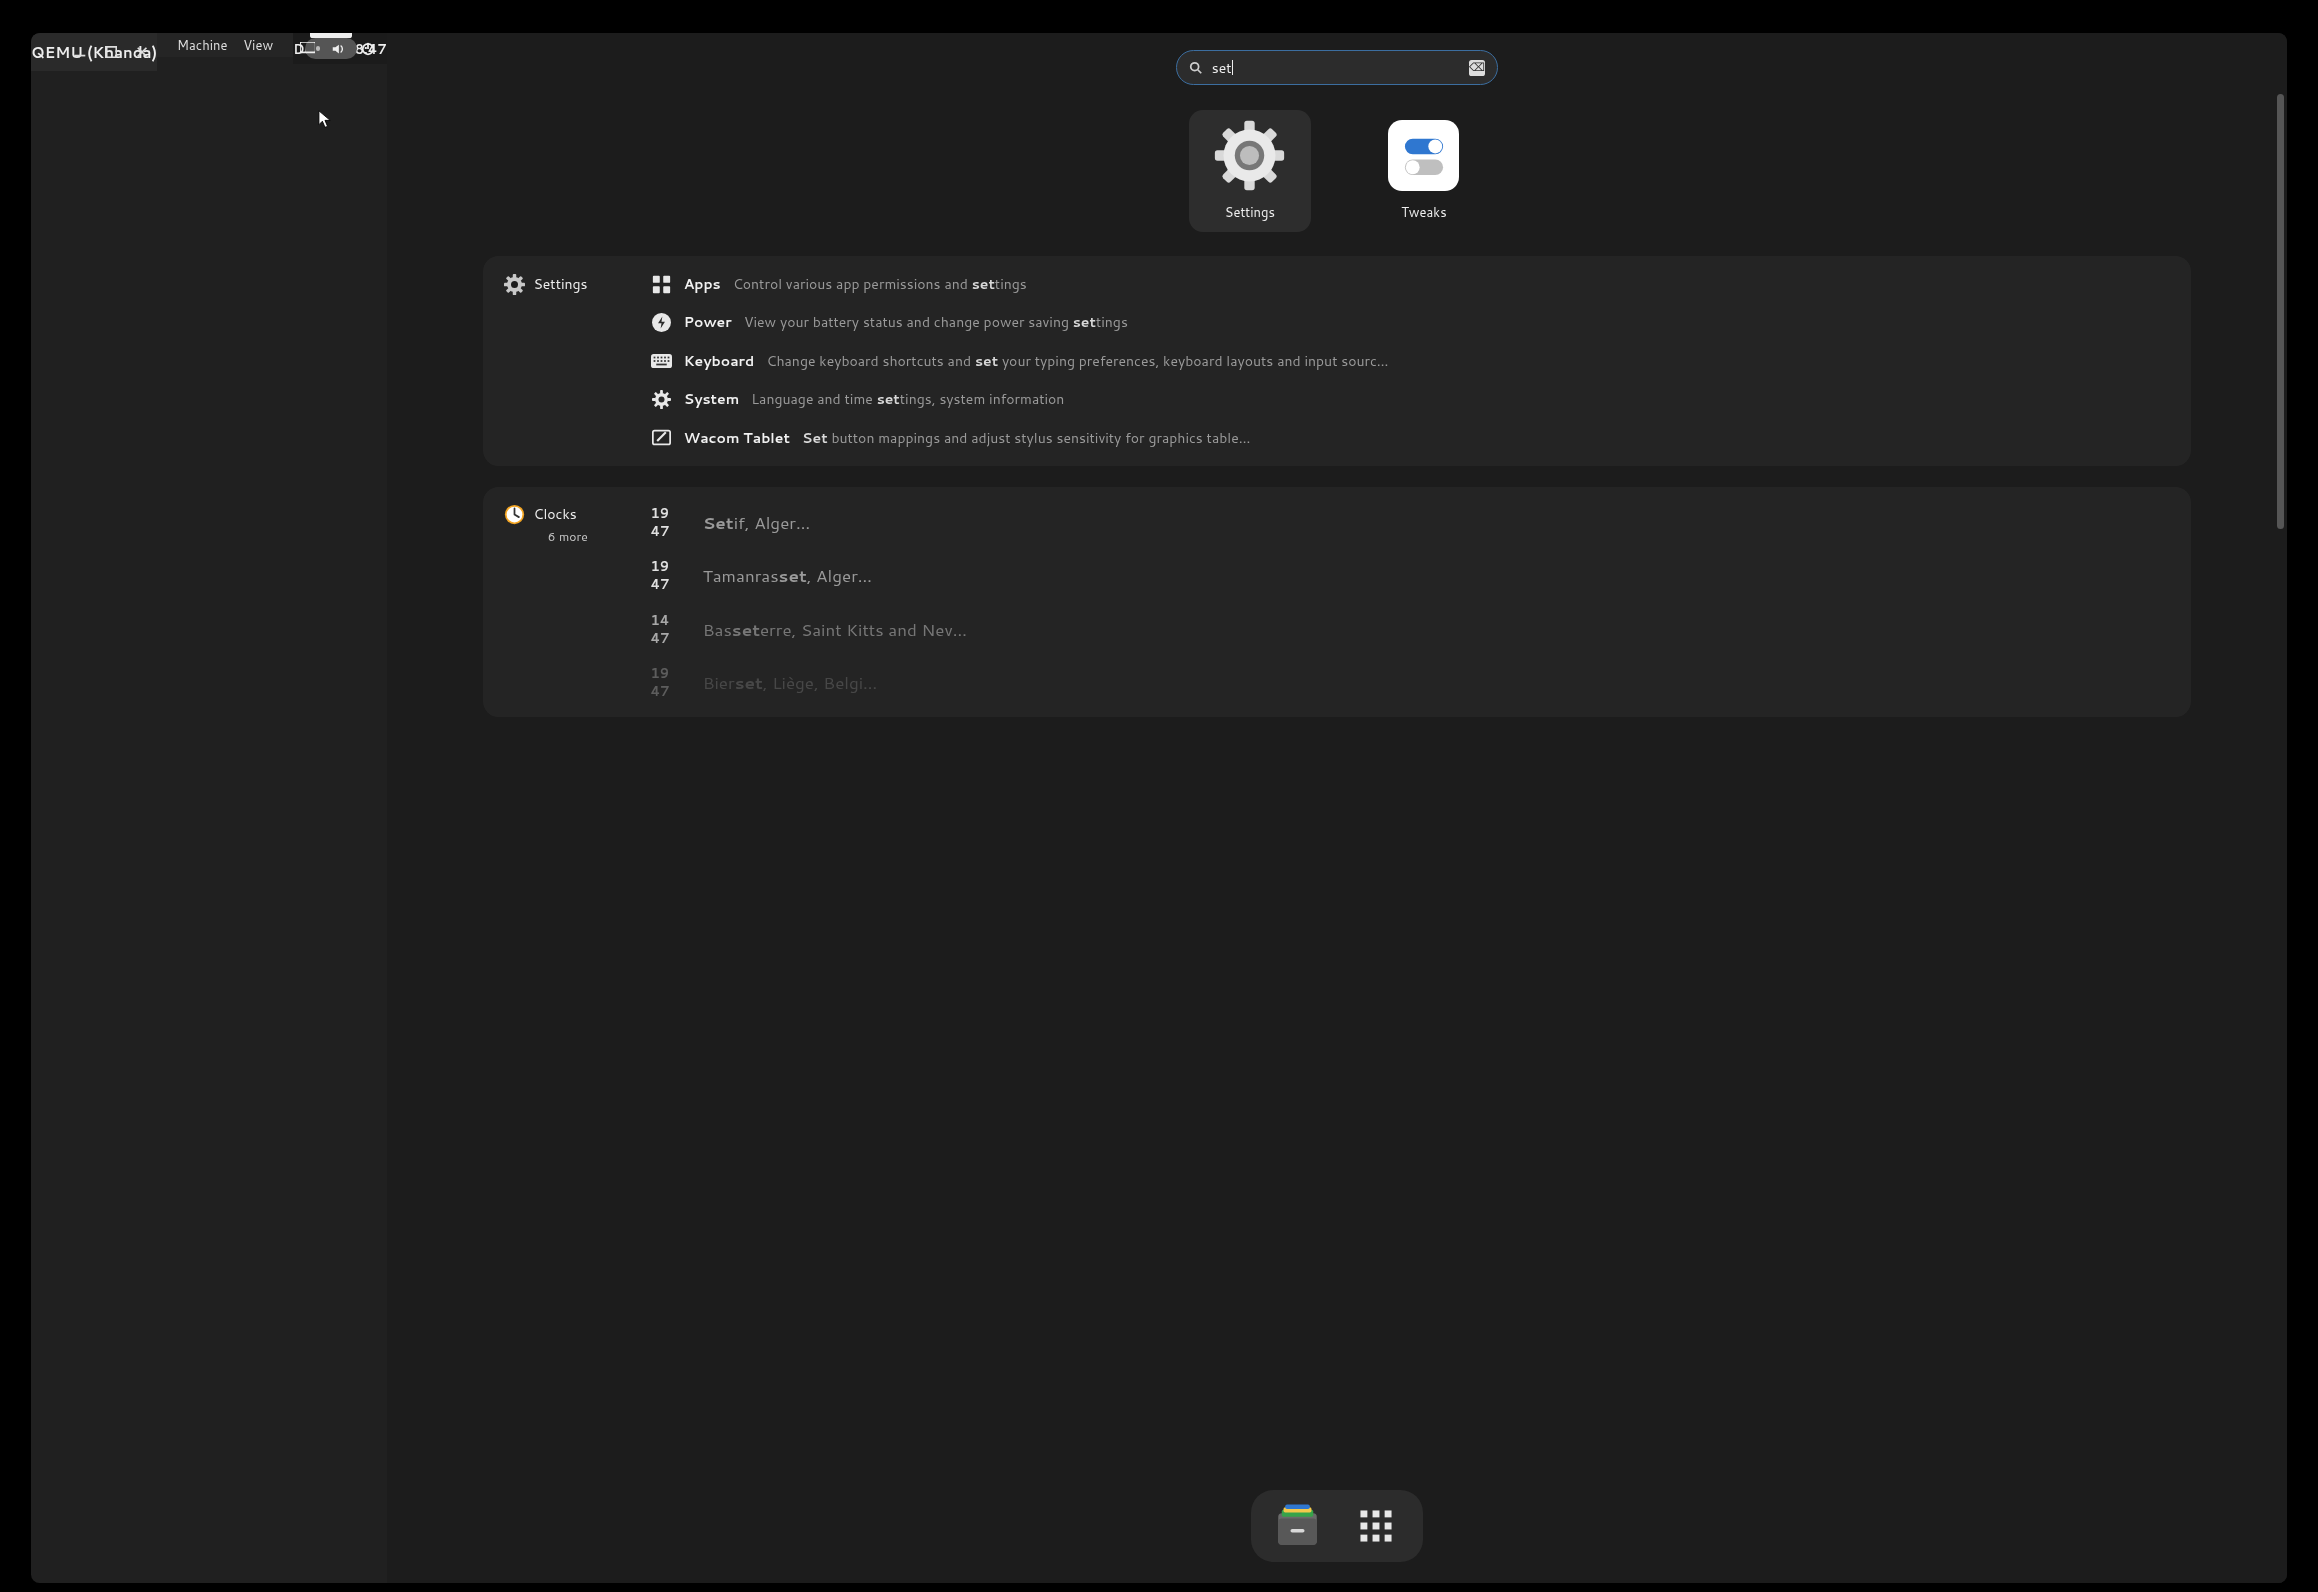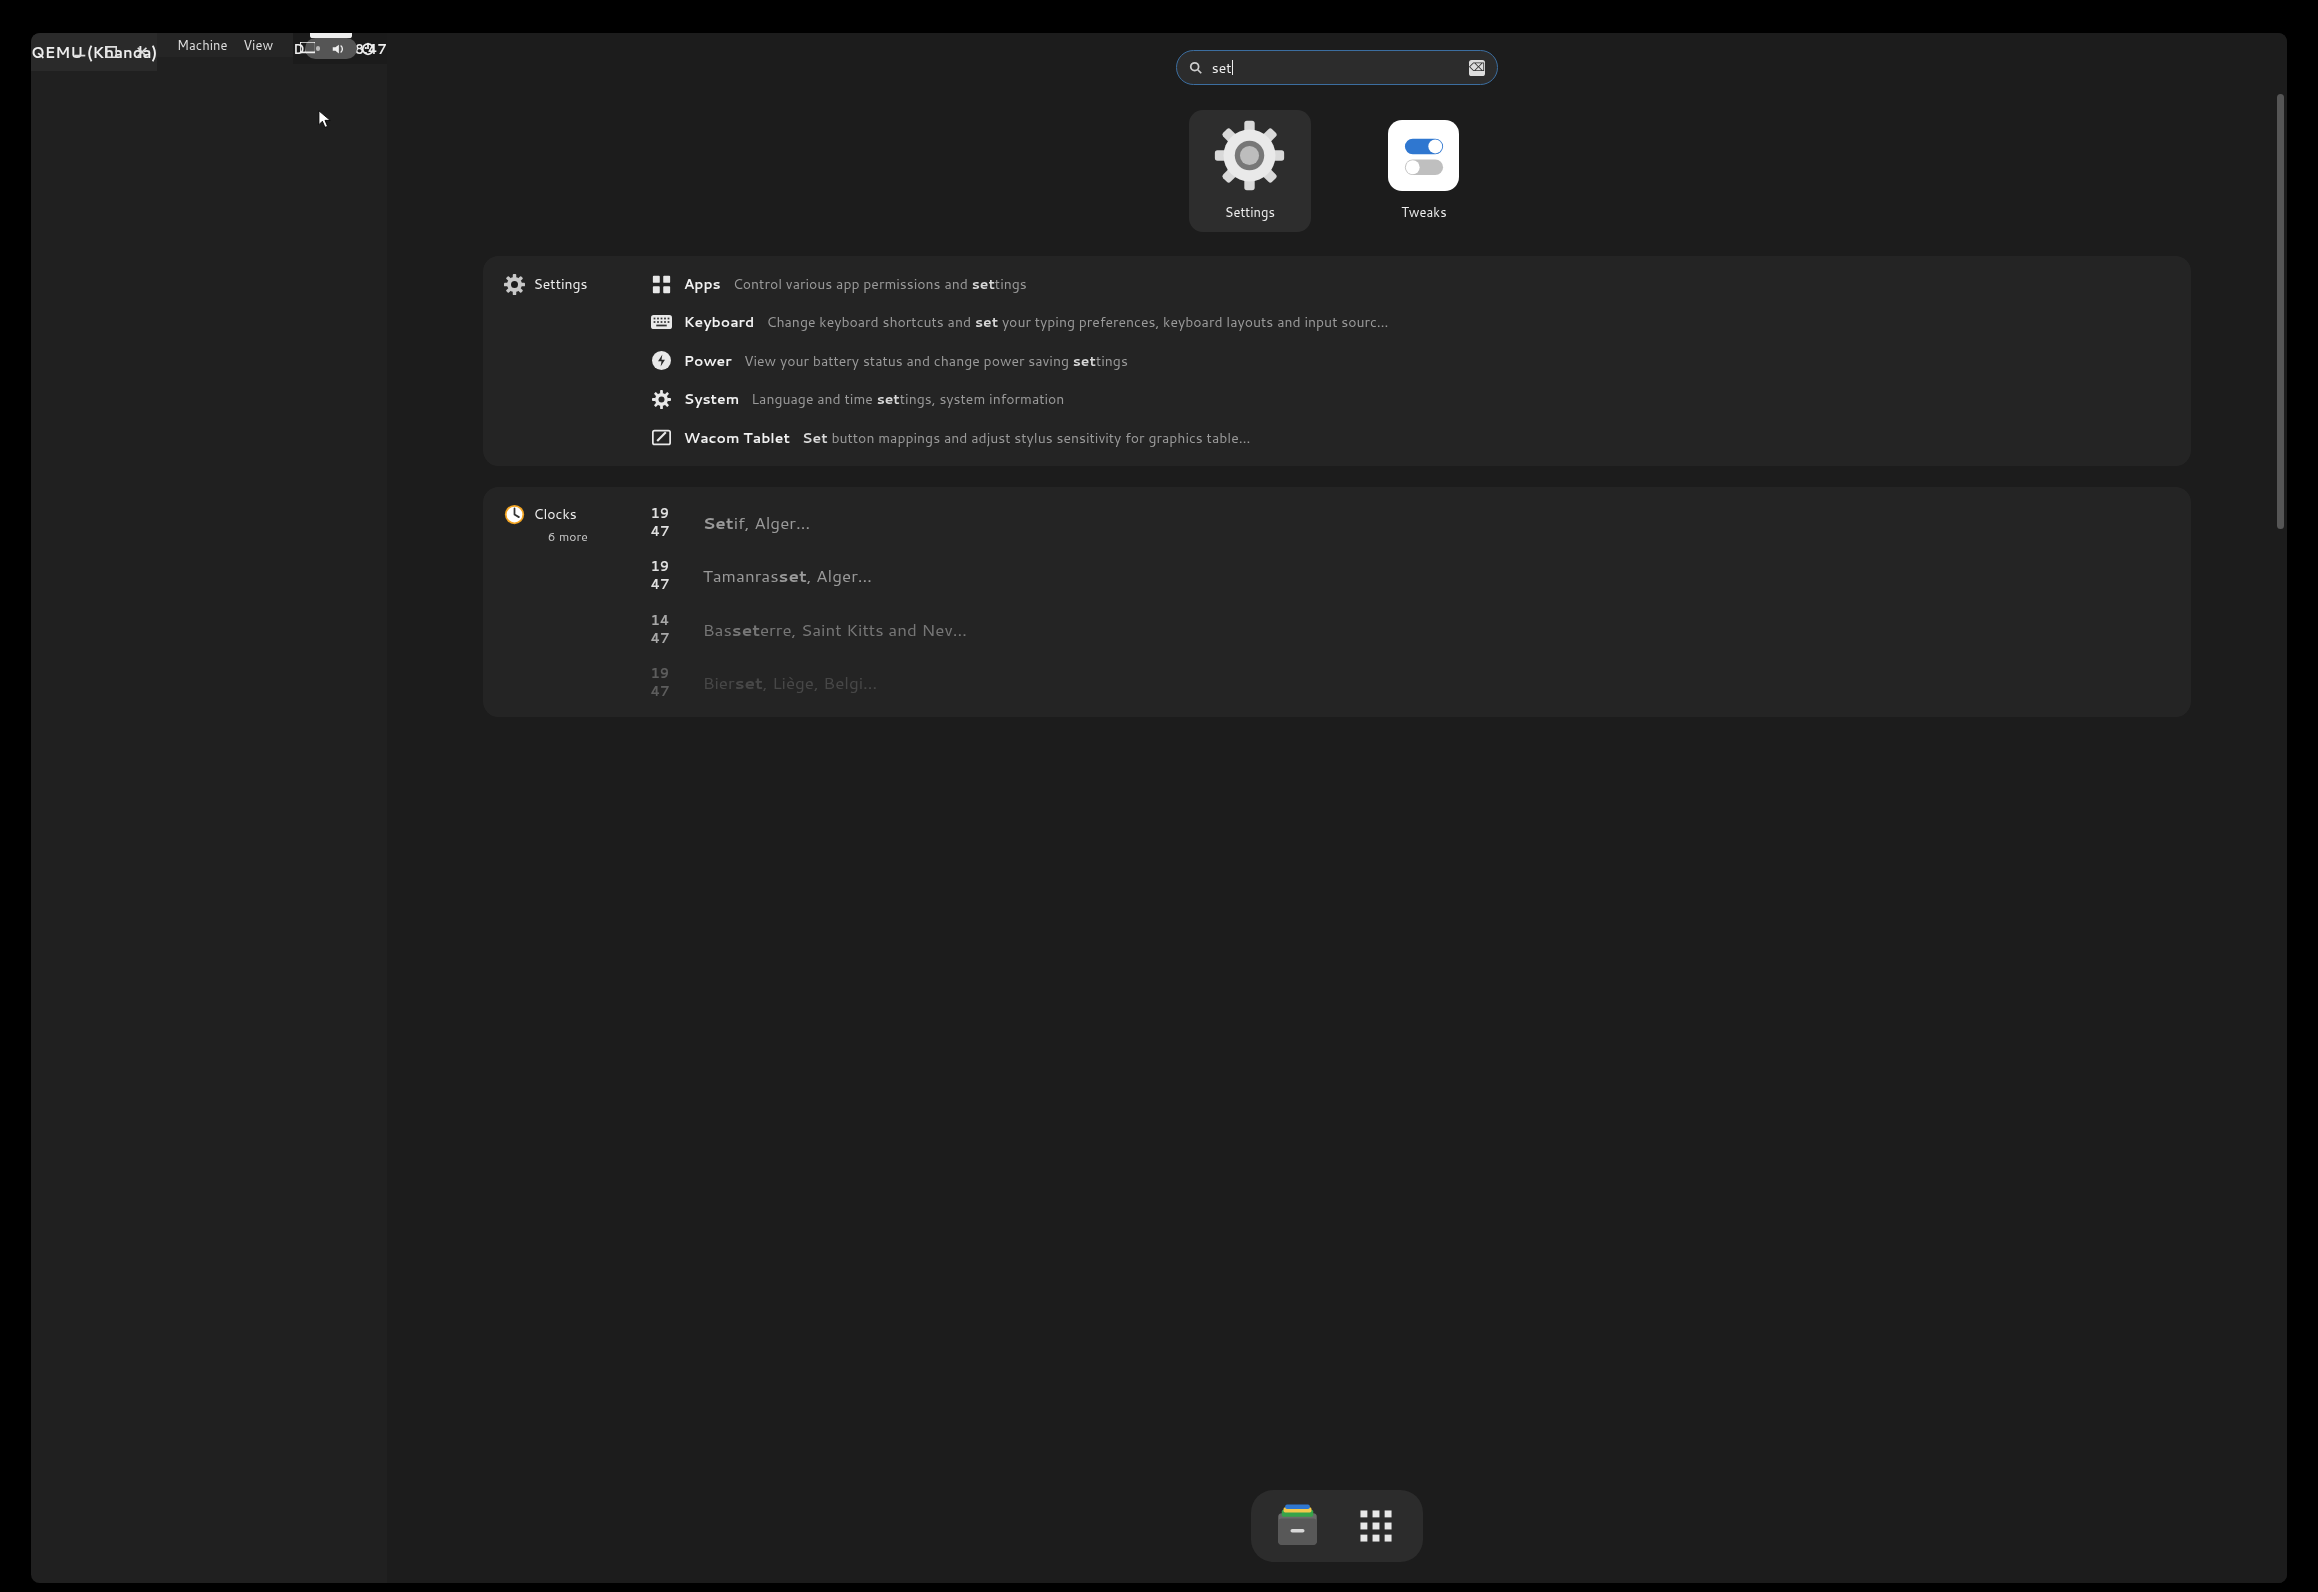--- a/index.html
+++ b/index.html
@@ -368,50 +368,50 @@
                   <rect x="1" y="13" width="8" height="8" rx="1"></rect>
                   <rect x="13" y="13" width="8" height="8" rx="1"></rect>
                 </svg>
             </span>
             <span class="rlabel">Apps</span>
             <span class="rdesc"><span>Control various app permissions and </span><b>set</b><span>tings</span></span>
           </div>
 
           <div class="row">
             <span class="ricon">
+              <svg width="19" height="19" viewBox="0 0 22 22">
+                  <circle cx="11" cy="11" r="11" fill="#e8e8e8"></circle>
+                  <path d="M12 4 L7 12 h4 l-1 6 5-8 h-4 z" fill="#2a2a2a"></path>
+                </svg>
+            </span>
+            <span class="rlabel">Power</span>
+            <span class="rdesc"><span>View your battery status and change power saving </span><b>set</b><span>tings</span></span>
+          </div>
+
+          <div class="row">
+            <span class="ricon">
               <svg width="21" height="14" viewBox="0 0 24 16">
                   <rect x="0" y="0" width="24" height="16" rx="3" fill="#e8e8e8"></rect>
                 <g fill="#333">
                     <rect x="3" y="3" width="2" height="2"></rect>
                     <rect x="7" y="3" width="2" height="2"></rect>
                     <rect x="11" y="3" width="2" height="2"></rect>
                     <rect x="15" y="3" width="2" height="2"></rect>
                     <rect x="19" y="3" width="2" height="2"></rect>
                 <rect x="3" y="7" width="2" height="2"></rect>
                     <rect x="7" y="7" width="2" height="2"></rect>
                     <rect x="11" y="7" width="2" height="2"></rect>
                     <rect x="15" y="7" width="2" height="2"></rect>
                     <rect x="19" y="7" width="2" height="2"></rect>
                 <rect x="6" y="11" width="12" height="2"></rect>
                   </g>
                 </svg>
             </span>
             <span class="rlabel">Keyboard</span>
             <span class="rdesc"><span>Change keyboard shortcuts and </span><b>set</b><span> your typing preferences, keyboard layouts and input sourc…</span></span>
-          </div>
-
-          <div class="row">
-            <span class="ricon">
-              <svg width="19" height="19" viewBox="0 0 22 22">
-                  <circle cx="11" cy="11" r="11" fill="#e8e8e8"></circle>
-                  <path d="M12 4 L7 12 h4 l-1 6 5-8 h-4 z" fill="#2a2a2a"></path>
-                </svg>
-            </span>
-            <span class="rlabel">Power</span>
-            <span class="rdesc"><span>View your battery status and change power saving </span><b>set</b><span>tings</span></span>
           </div>
 
           <div class="row">
             <span class="ricon">
               <svg width="19" height="19" viewBox="0 0 22 22">
                   <g transform="translate(11 11)" fill="#e8e8e8">
                 <g id="t3">
                       <rect x="-1.6" y="-11" width="3.2" height="4.5" rx="1"></rect>
                     </g>
                 <use href="#t3" transform="rotate(45)"></use>

